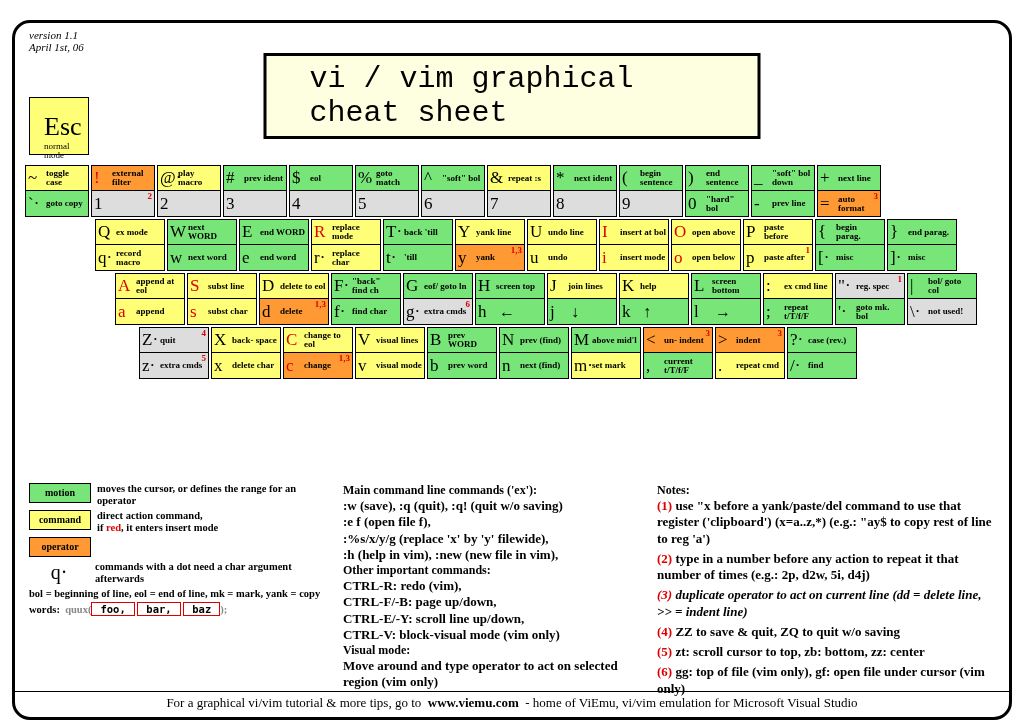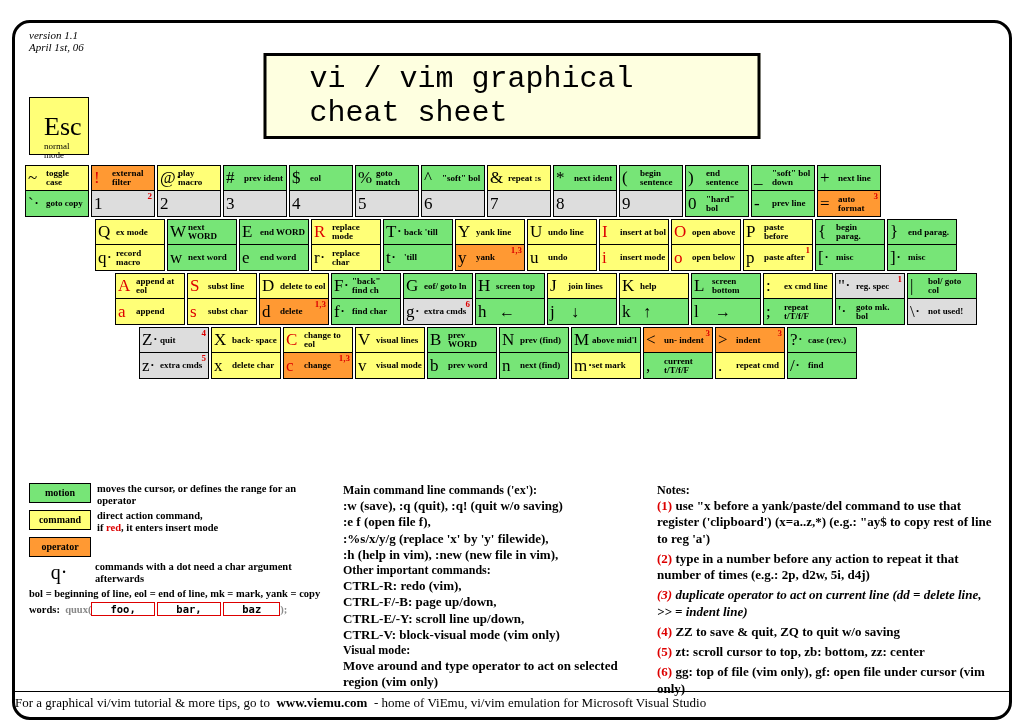--- a/index.html
+++ b/index.html
@@ -31,23 +31,23 @@
 .col1{width:300px}
 .col2{width:300px}
 .col3{flex:1}
 .legend{display:flex;gap:6px;margin-bottom:4px;align-items:flex-start}
 .lbox{width:60px;height:18px;border:1px solid #000;font-size:10px;font-weight:bold;text-align:center;line-height:18px;flex-shrink:0}
 .ldesc{font-size:10.5px;line-height:1.1;font-weight:bold}
 .qdot{font-size:20px;font-family:Georgia;width:60px;text-align:center;flex-shrink:0}
 .col2 b,.col3 b{font-size:12px}
 .bline{font-weight:bold;font-size:13px;line-height:1.25}
 .nred{color:#d00;font-weight:bold}
-.footer{position:absolute;bottom:6px;left:0;right:0;text-align:left;font-size:13px;border-top:1px solid #000;padding-top:3px}
+.footer{position:absolute;bottom:6px;left:0;right:0;text-align:center;font-size:13px;border-top:1px solid #000;padding-top:3px}
 .words{font-size:10.5px;font-weight:bold;margin-top:3px}
-.wb{border:1px solid #d00;padding:0 18px;font-family:monospace}
+.wb{border:1px solid #d00;padding:0 8px;font-family:monospace}
 .wg{color:#888}
 </style>
 </head>
 <body>
 
 <div class="page">
 <div class="version">
 <span>version 1.1</span><br>
 <span>April 1st, 06</span>
 </div>

